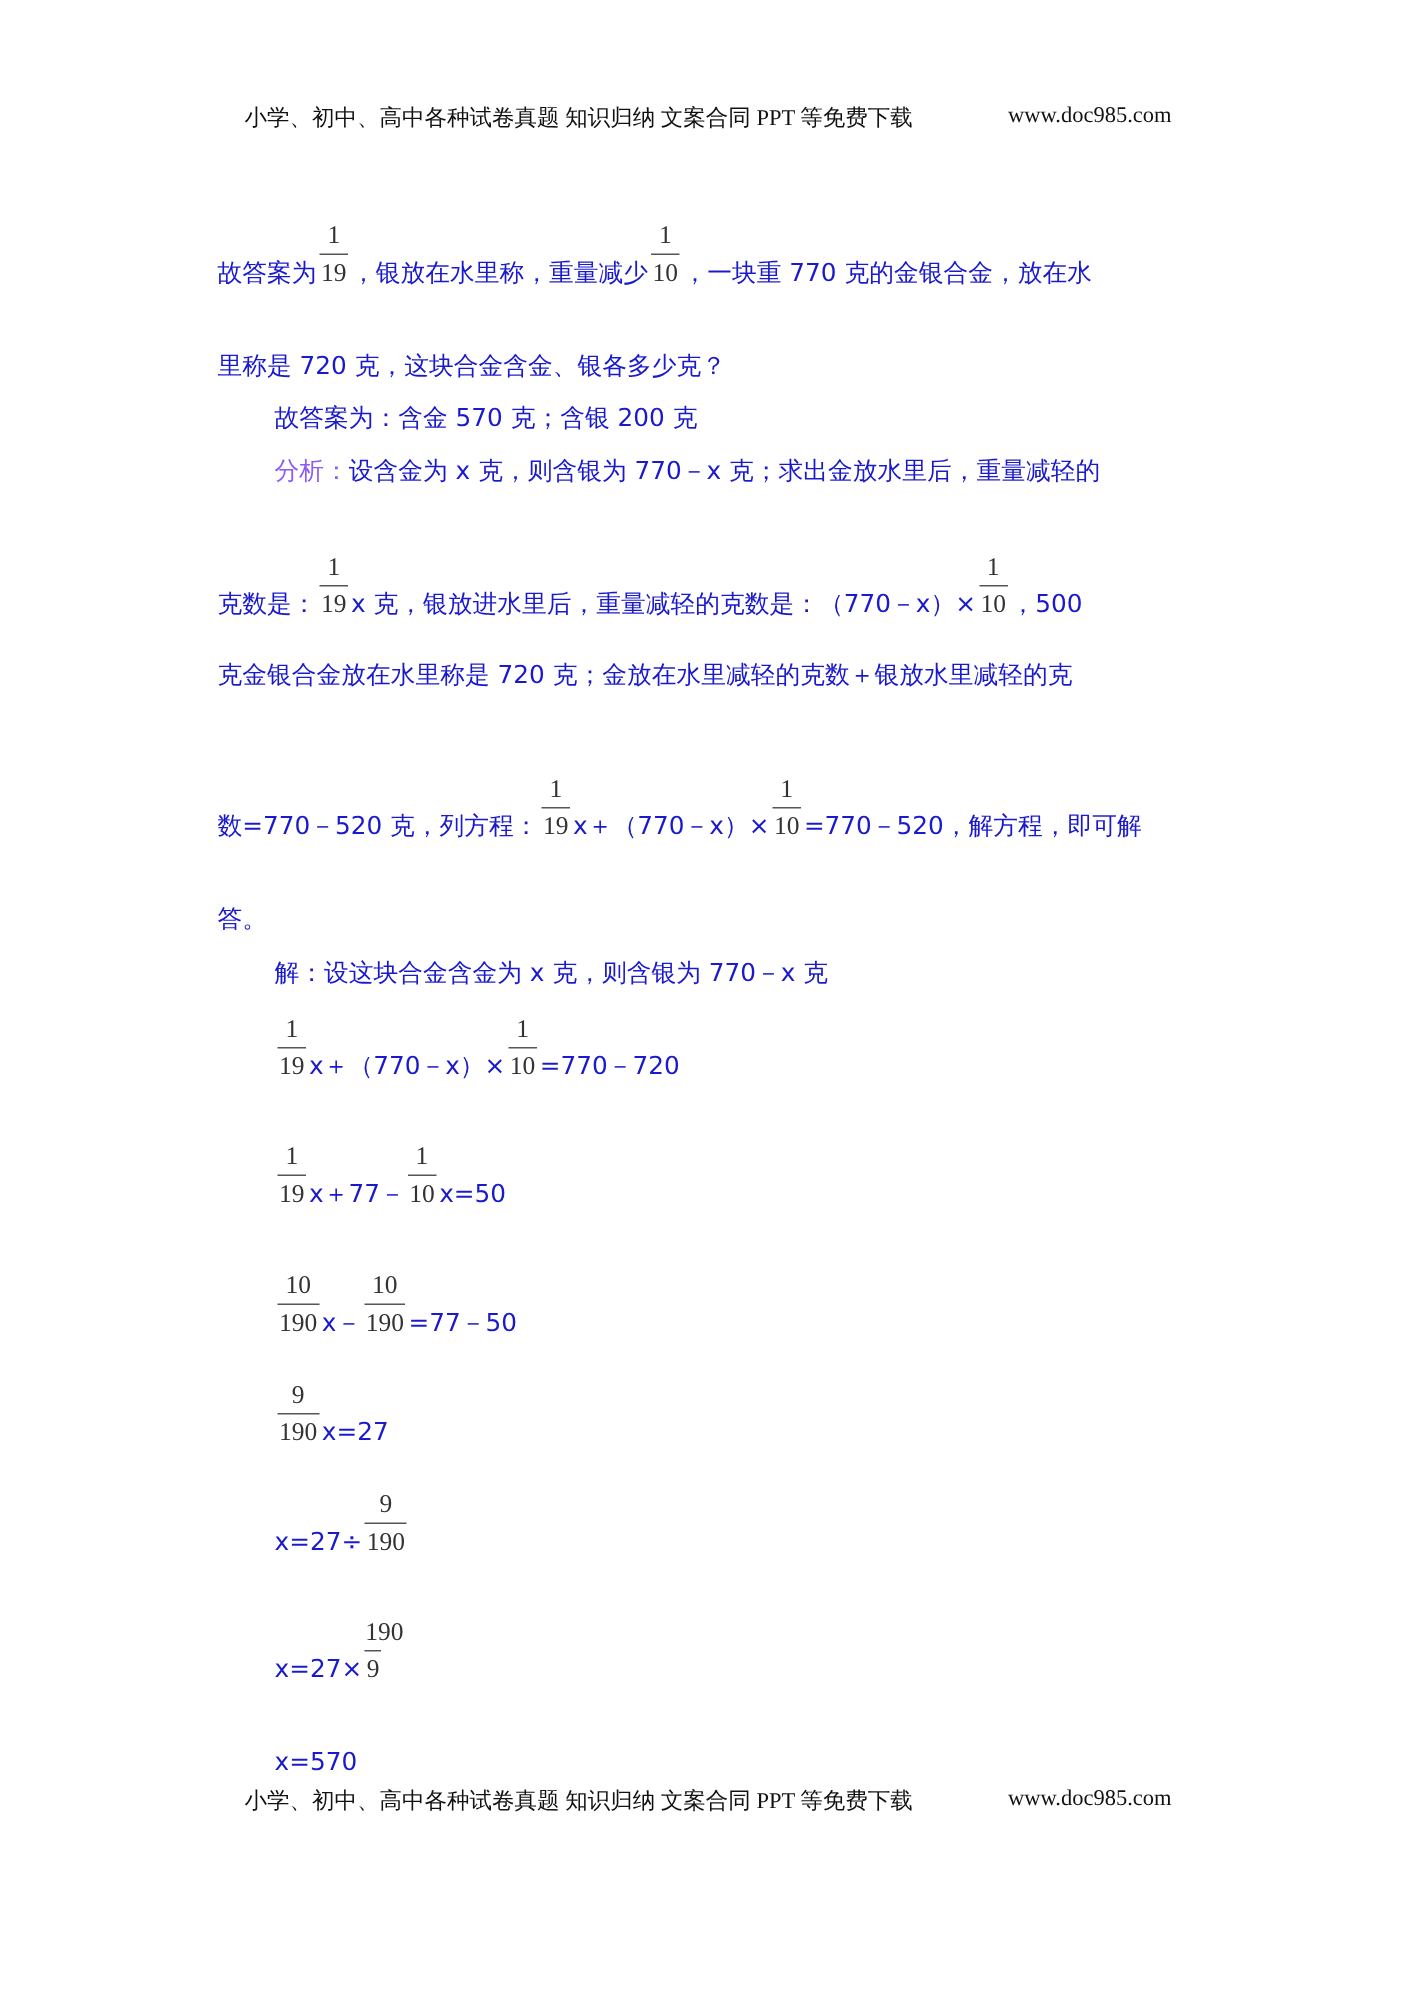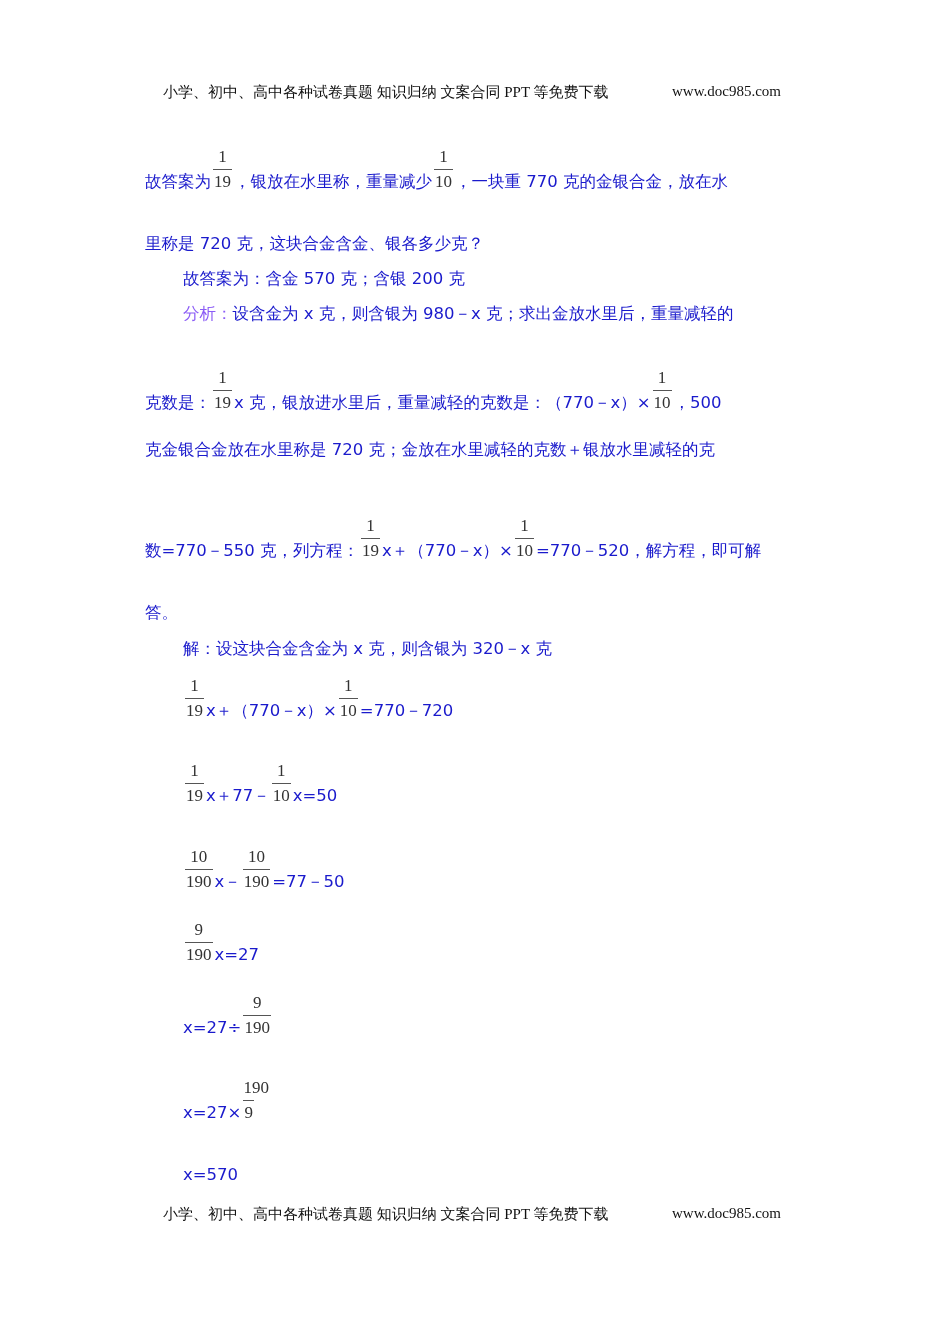--- a/index.html
+++ b/index.html
@@ -1,21 +1,21 @@
 <!DOCTYPE html>
 <html><head>
   <meta charset="utf-8">
   <style>
     html, body { margin: 0; padding: 0; background: #ffffff; }
     body { width: 950px; height: 1344px; position: relative; overflow: hidden;
       font-family: "DejaVu Sans", "Liberation Sans", sans-serif; }
     .header, .footer {
       position: absolute; left: 163px; width: 630px;
       font-family: "Liberation Serif", "DejaVu Serif", serif;
-      font-size: 15px; color: #111; white-space: nowrap; margin-top: 14px;
+      font-size: 15px; color: #111; white-space: nowrap;
     }
     .header { top: 69px; }
     .footer { top: 1191px; }
     .header .url, .footer .url { position: absolute; left: 509px; }
     .line {
       position: absolute; color: #1a1acc; font-size: 16.5px;
       white-space: nowrap; line-height: 20px;
     }
     .line b { font-weight: normal; color: #8b5cf6; }
     .frac {
@@ -38,32 +38,32 @@
 </div>
 
 <div class="line" style="left:145px; top:172px;">
   <span>故答案为</span><span class="frac"><span class="num">1</span><span class="den">19</span></span><span>，银放在水里称，重量减少</span><span class="frac"><span class="num">1</span><span class="den">10</span></span><span>，一块重 770 克的金银合金，放在水</span>
 </div>
 <div class="line" style="left:145px; top:234px;">里称是 720 克，这块合金含金、银各多少克？</div>
 
 <div class="line" style="left:183px; top:269px;">故答案为：含金 570 克；含银 200 克</div>
 
 <div class="line" style="left:183px; top:304px;">
-  <b>分析：</b><span>设含金为 x 克，则含银为 980－x 克；求出金放水里后，重量减轻的</span>
+  <b>分析：</b><span>设含金为 x 克，则含银为 770－x 克；求出金放水里后，重量减轻的</span>
 </div>
 <div class="line" style="left:145px; top:393px;">
   <span>克数是：</span><span class="frac"><span class="num">1</span><span class="den">19</span></span><span>x 克，银放进水里后，重量减轻的克数是：（770－x）×</span><span class="frac"><span class="num">1</span><span class="den">10</span></span><span>，500</span>
 </div>
 <div class="line" style="left:145px; top:440px;">克金银合金放在水里称是 720 克；金放在水里减轻的克数＋银放水里减轻的克</div>
 <div class="line" style="left:145px; top:541px;">
-  <span>数=770－550 克，列方程：</span><span class="frac"><span class="num">1</span><span class="den">19</span></span><span>x＋（770－x）×</span><span class="frac"><span class="num">1</span><span class="den">10</span></span><span>=770－520，解方程，即可解</span>
+  <span>数=770－520 克，列方程：</span><span class="frac"><span class="num">1</span><span class="den">19</span></span><span>x＋（770－x）×</span><span class="frac"><span class="num">1</span><span class="den">10</span></span><span>=770－520，解方程，即可解</span>
 </div>
 <div class="line" style="left:145px; top:603px;">答。</div>
 
-<div class="line" style="left:183px; top:639px;">解：设这块合金含金为 x 克，则含银为 320－x 克</div>
+<div class="line" style="left:183px; top:639px;">解：设这块合金含金为 x 克，则含银为 770－x 克</div>
 
 <div class="line" style="left:183px; top:701px;">
   <span class="frac"><span class="num">1</span><span class="den">19</span></span><span>x＋（770－x）×</span><span class="frac"><span class="num">1</span><span class="den">10</span></span><span>=770－720</span>
 </div>
 <div class="line" style="left:183px; top:786px;">
   <span class="frac"><span class="num">1</span><span class="den">19</span></span><span>x＋77－</span><span class="frac"><span class="num">1</span><span class="den">10</span></span><span>x=50</span>
 </div>
 <div class="line" style="left:183px; top:872px;">
   <span class="frac"><span class="num">10</span><span class="den">190</span></span><span>x－</span><span class="frac"><span class="num">10</span><span class="den">190</span></span><span>=77－50</span>
 </div>

